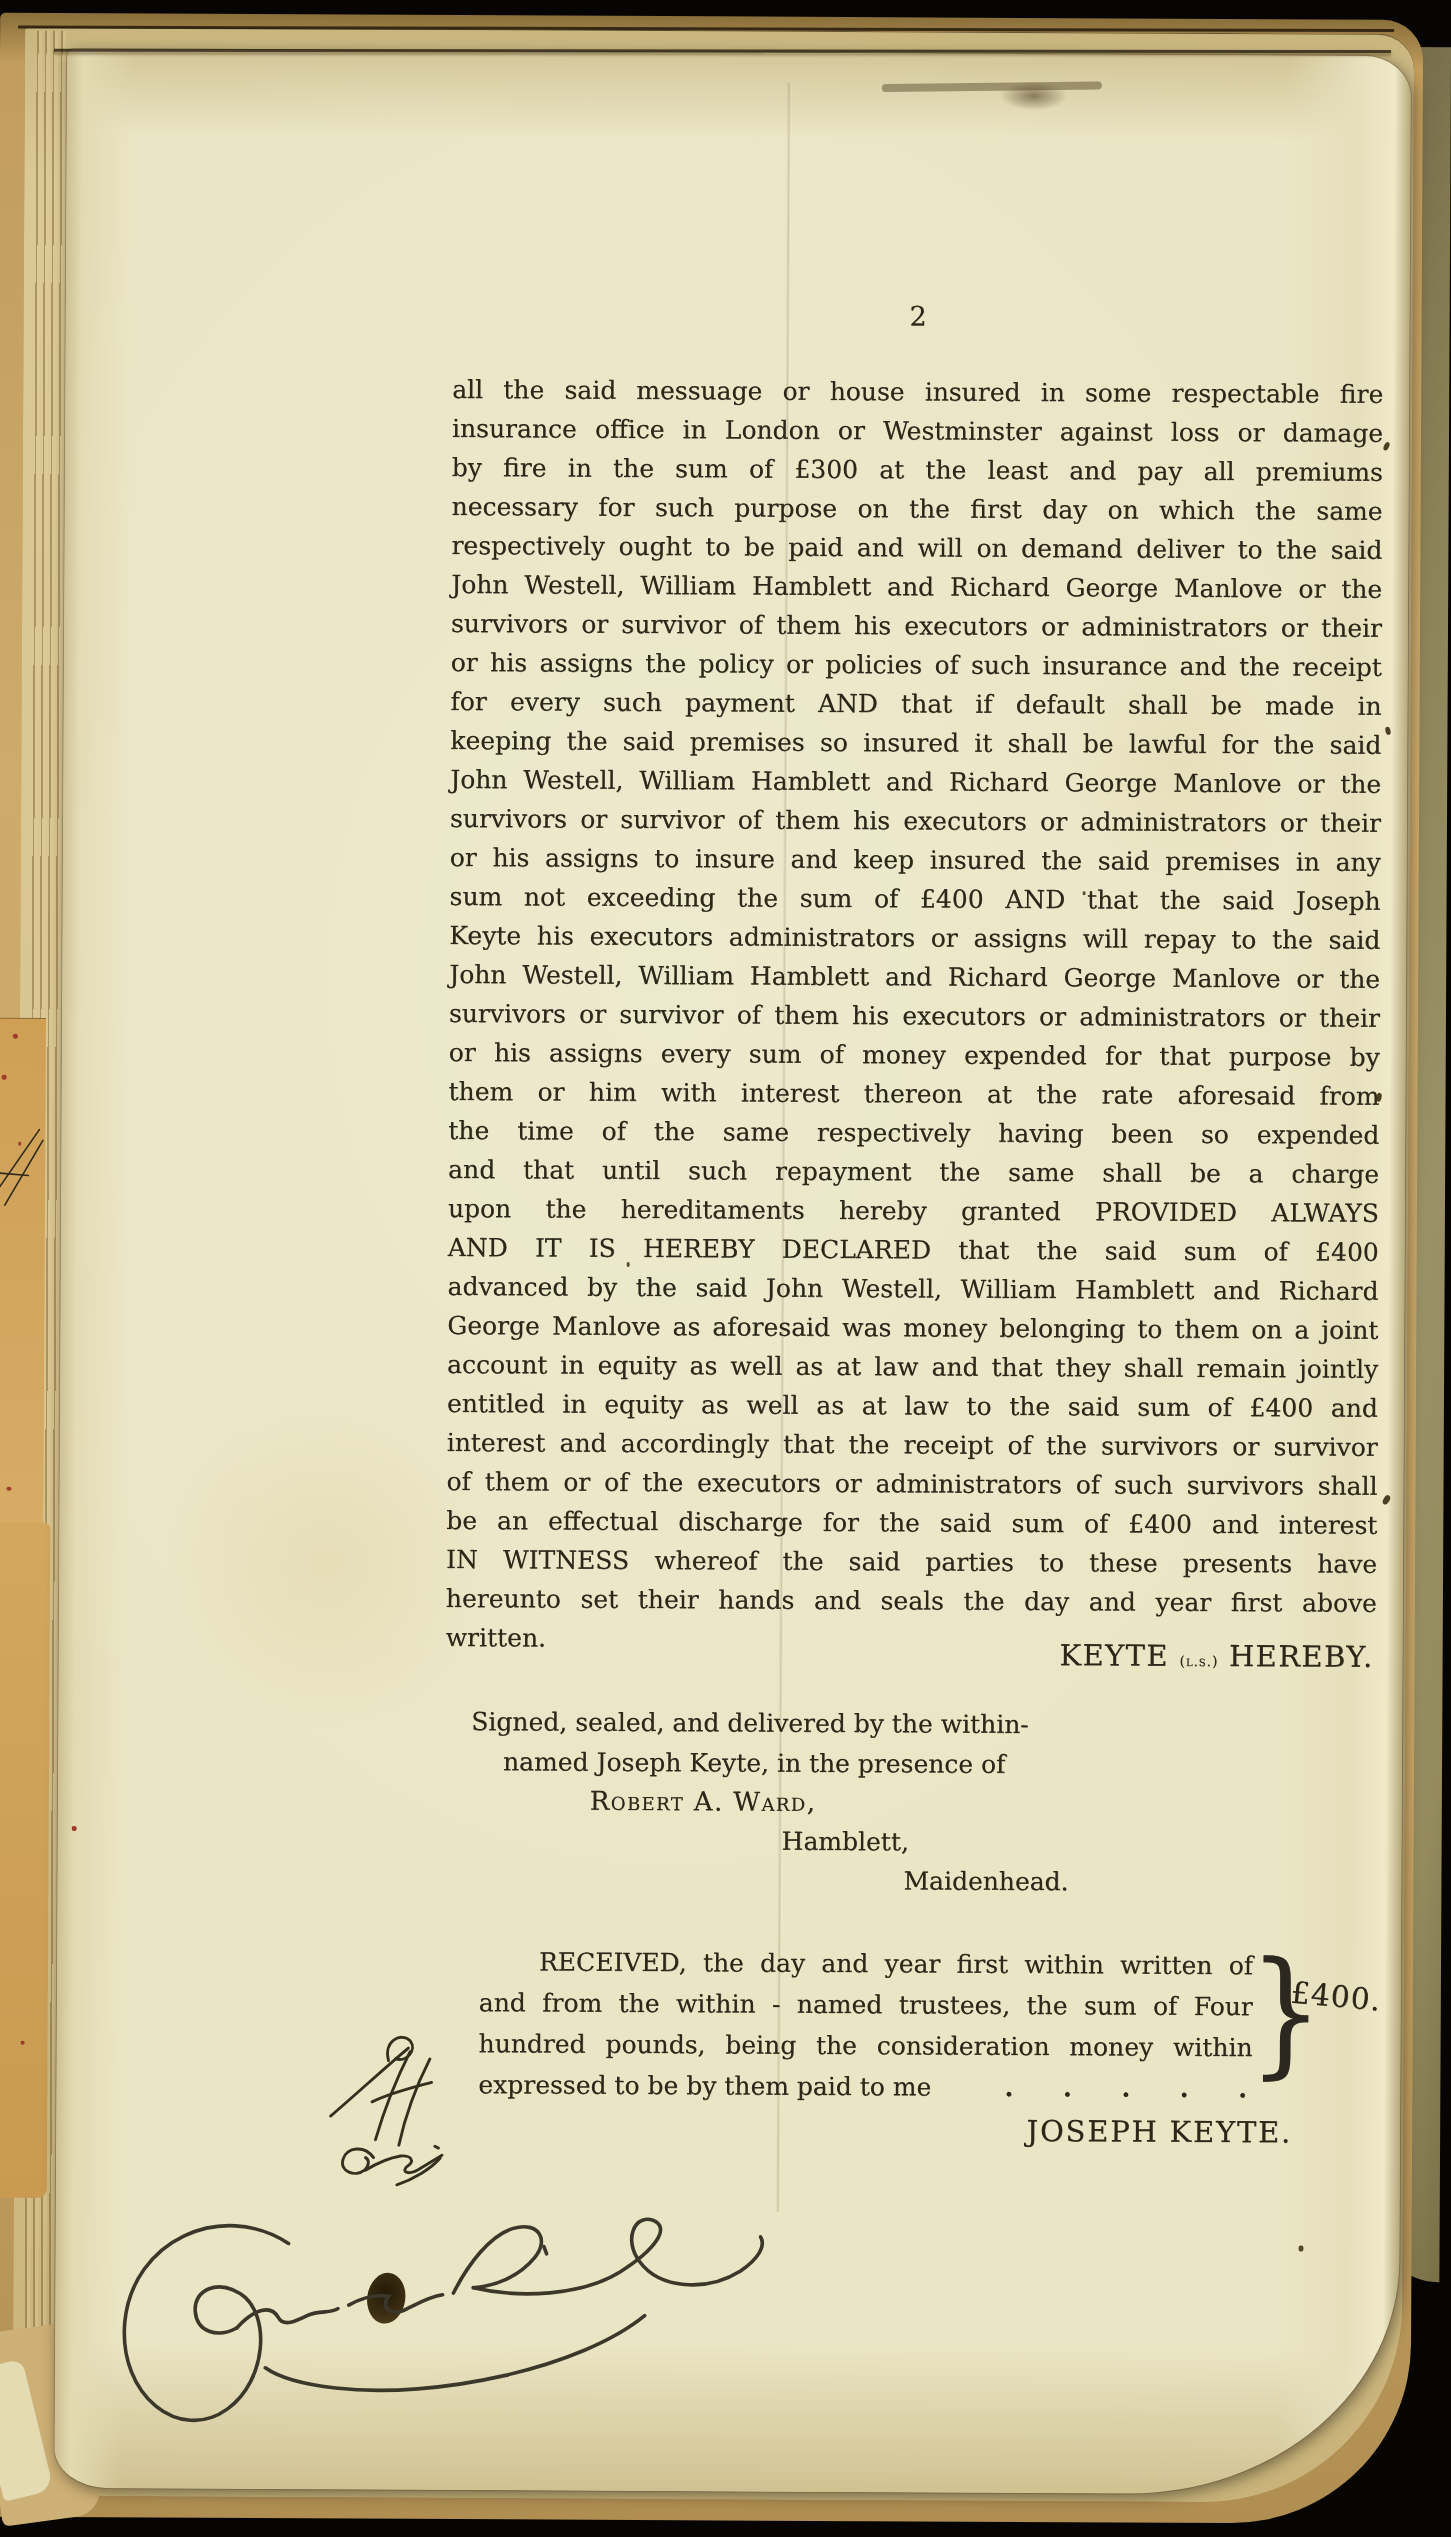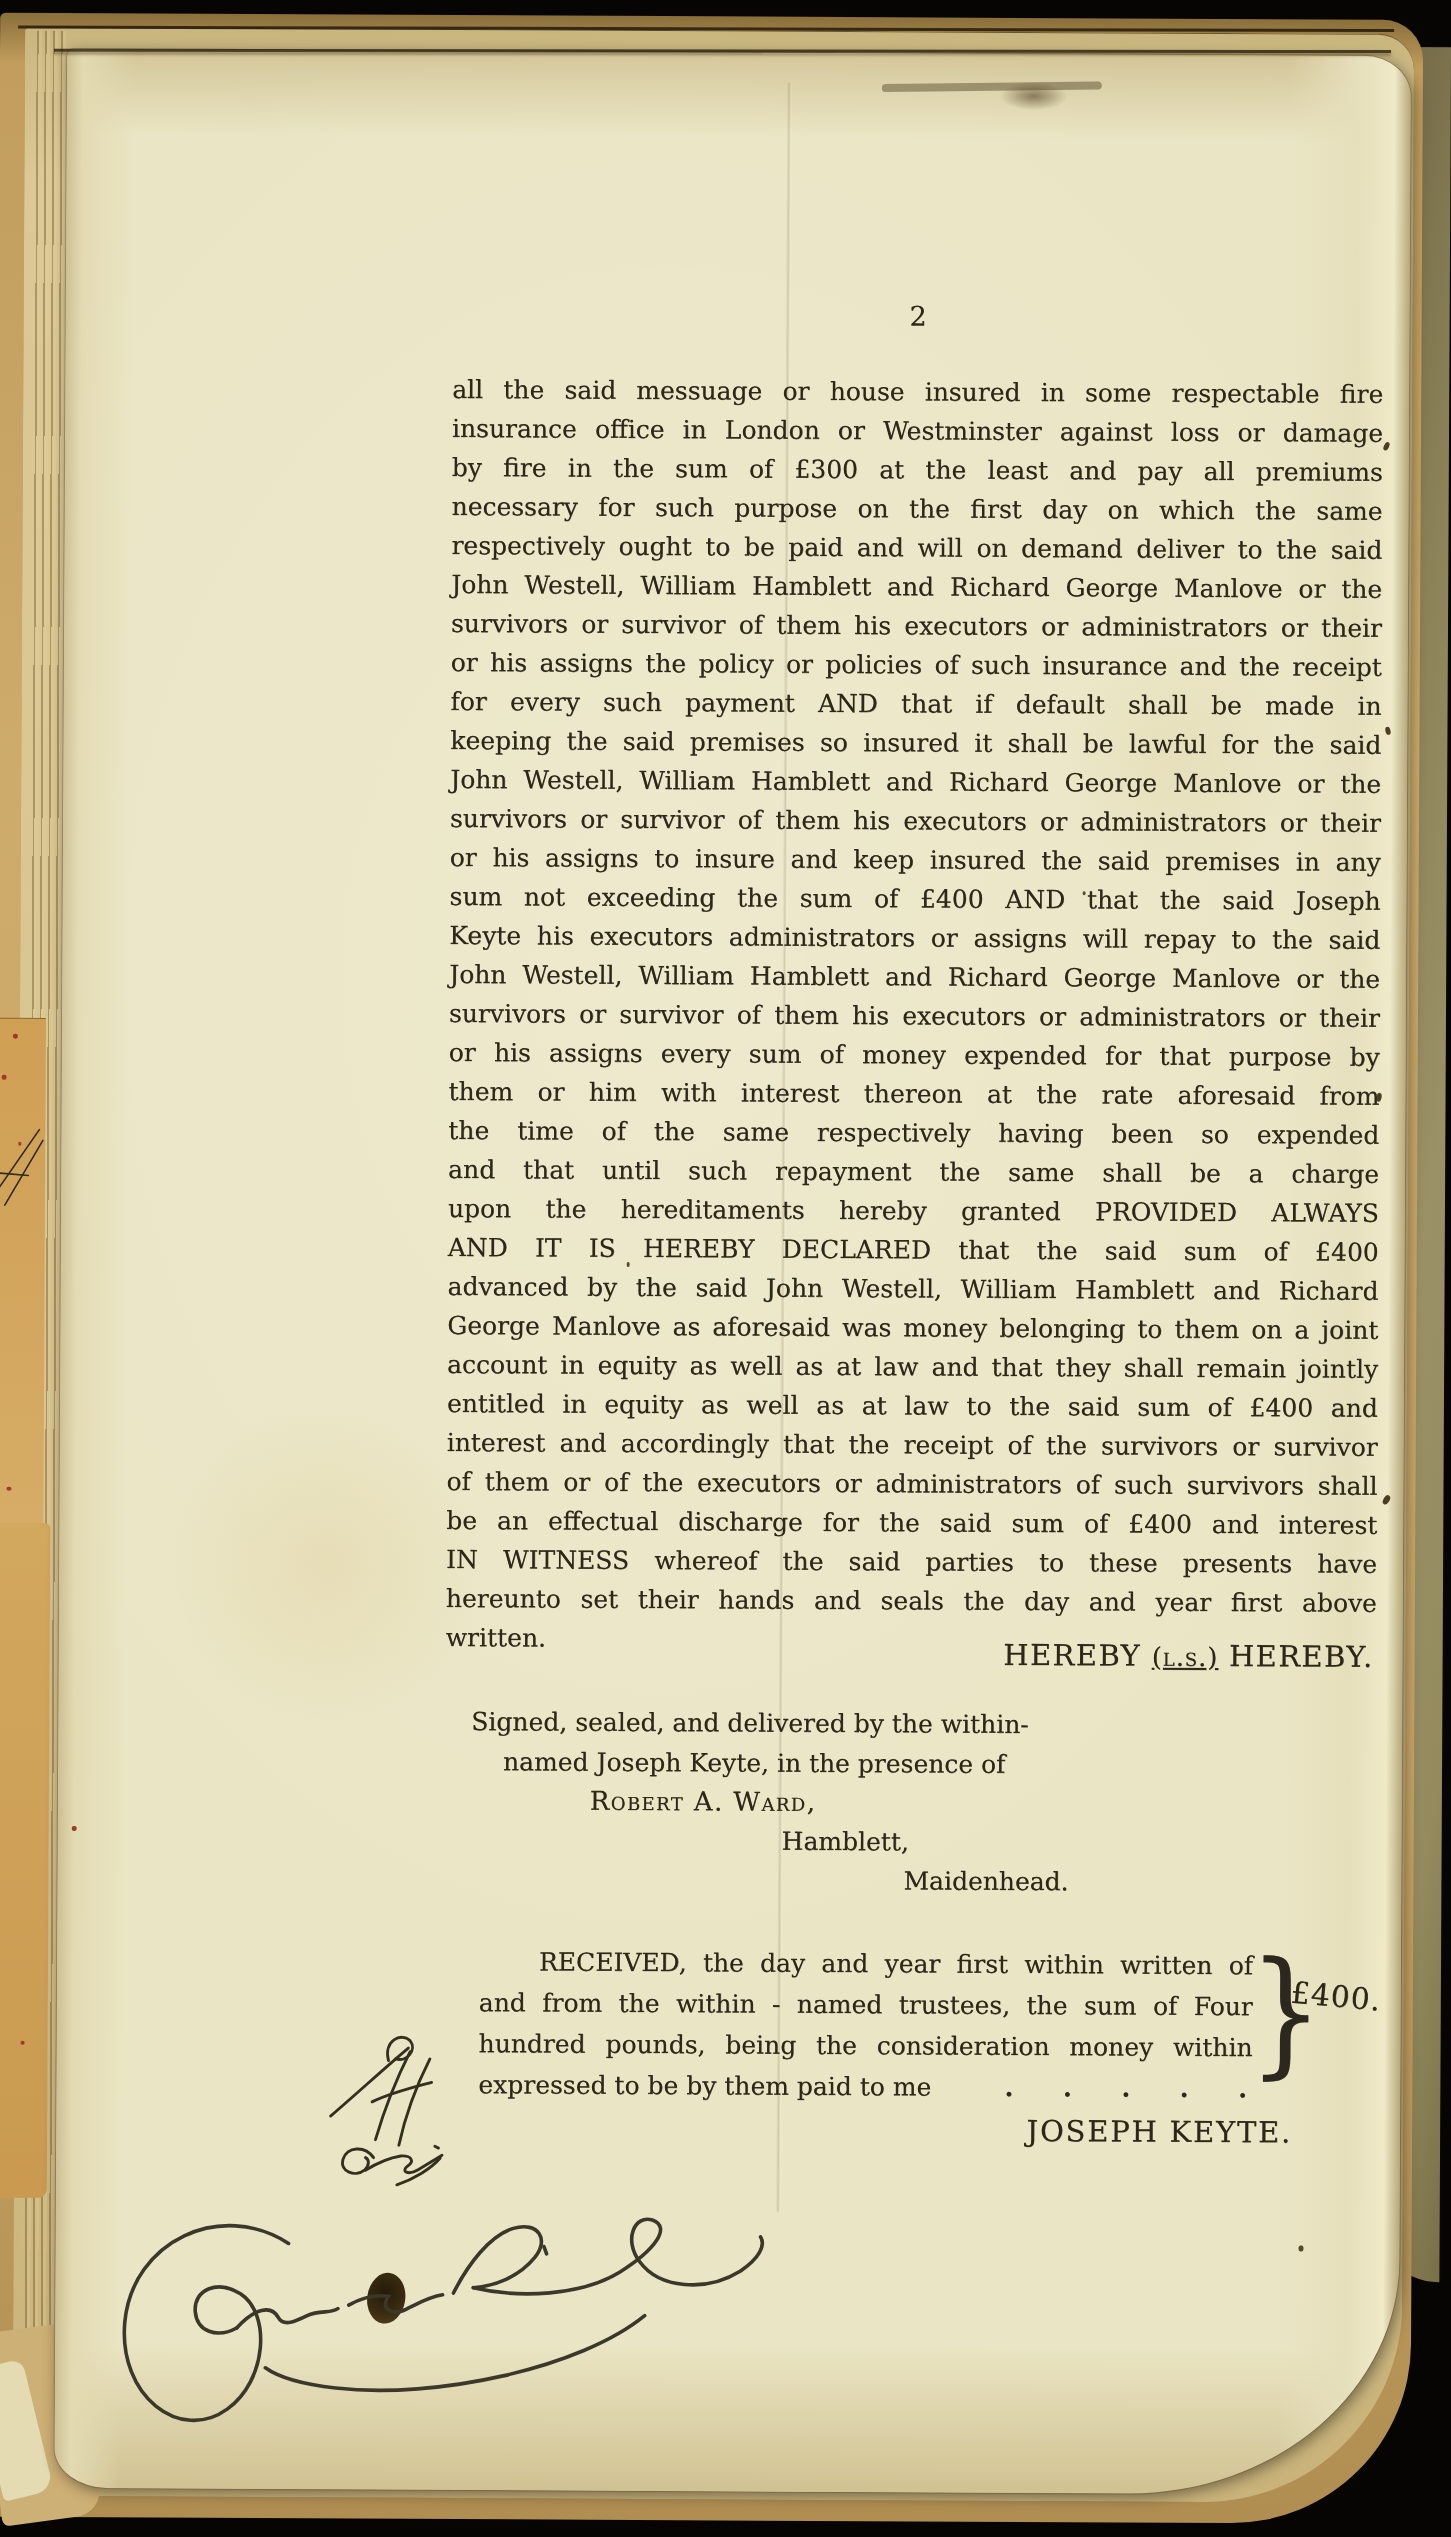--- a/index.html
+++ b/index.html
@@ -71,21 +71,21 @@
   .page-number{position:absolute;left:454px;top:296px;width:931px;text-align:center;
     font-size:27px;}
 
   .deed-body{position:absolute;left:454px;top:368px;width:931px;
     font-size:25px;line-height:39px;}
   .deed-line{text-align:justify;text-align-last:justify;white-space:normal;}
   .deed-line.last{text-align-last:left;}
 
   .principal-signature{position:absolute;right:69px;top:1633px;font-size:29px;
     letter-spacing:1.4px;}
-  .seal-note{font-size:26px;font-variant:small-caps;letter-spacing:0.9px;text-decoration:underline;}
+  .seal-note{font-size:14px;font-variant:small-caps;letter-spacing:0.9px;}
 
   .att-line{position:absolute;font-size:25px;}
   .att1{left:480px;top:1705px;}
   .att2{left:512px;top:1745px;}
   .att-witness{left:599px;top:1783px;font-variant:small-caps;letter-spacing:1.4px;font-size:26px;}
   .att-title{left:791px;top:1823px;}
   .att-place{left:913px;top:1862px;}
 
   .receipt{position:absolute;left:489px;top:1939px;width:774px;
     font-size:25px;line-height:41px;}
@@ -185,21 +185,21 @@
           <div class="deed-line">entitled in equity as well as at law to the said sum of £400 and</div>
           <div class="deed-line">interest and accordingly that the receipt of the survivors or survivor</div>
           <div class="deed-line">of them or of the executors or administrators of such survivors shall</div>
           <div class="deed-line">be an effectual discharge for the said sum of £400 and interest</div>
           <div class="deed-line">IN WITNESS whereof the said parties to these presents have</div>
           <div class="deed-line">hereunto set their hands and seals the day and year first above</div>
           <div class="deed-line last">written.</div>
         </div>
 
       <div class="principal-signature print">
-        <span>HEREBY </span><span class="seal-note">(l.s.)</span><span> HEREBY.</span>
+        <span>KEYTE </span><span class="seal-note">(l.s.)</span><span> HEREBY.</span>
       </div>
 
       <div class="att-line att1 print">Signed, sealed, and delivered by the within-</div>
       <div class="att-line att2 print">named Joseph Keyte, in the presence of</div>
       <div class="att-line att-witness print">Robert A. Ward,</div>
       <div class="att-line att-title print">Hamblett,</div>
       <div class="att-line att-place print">Maidenhead.</div>
 
       <div class="receipt print">
         <div>

